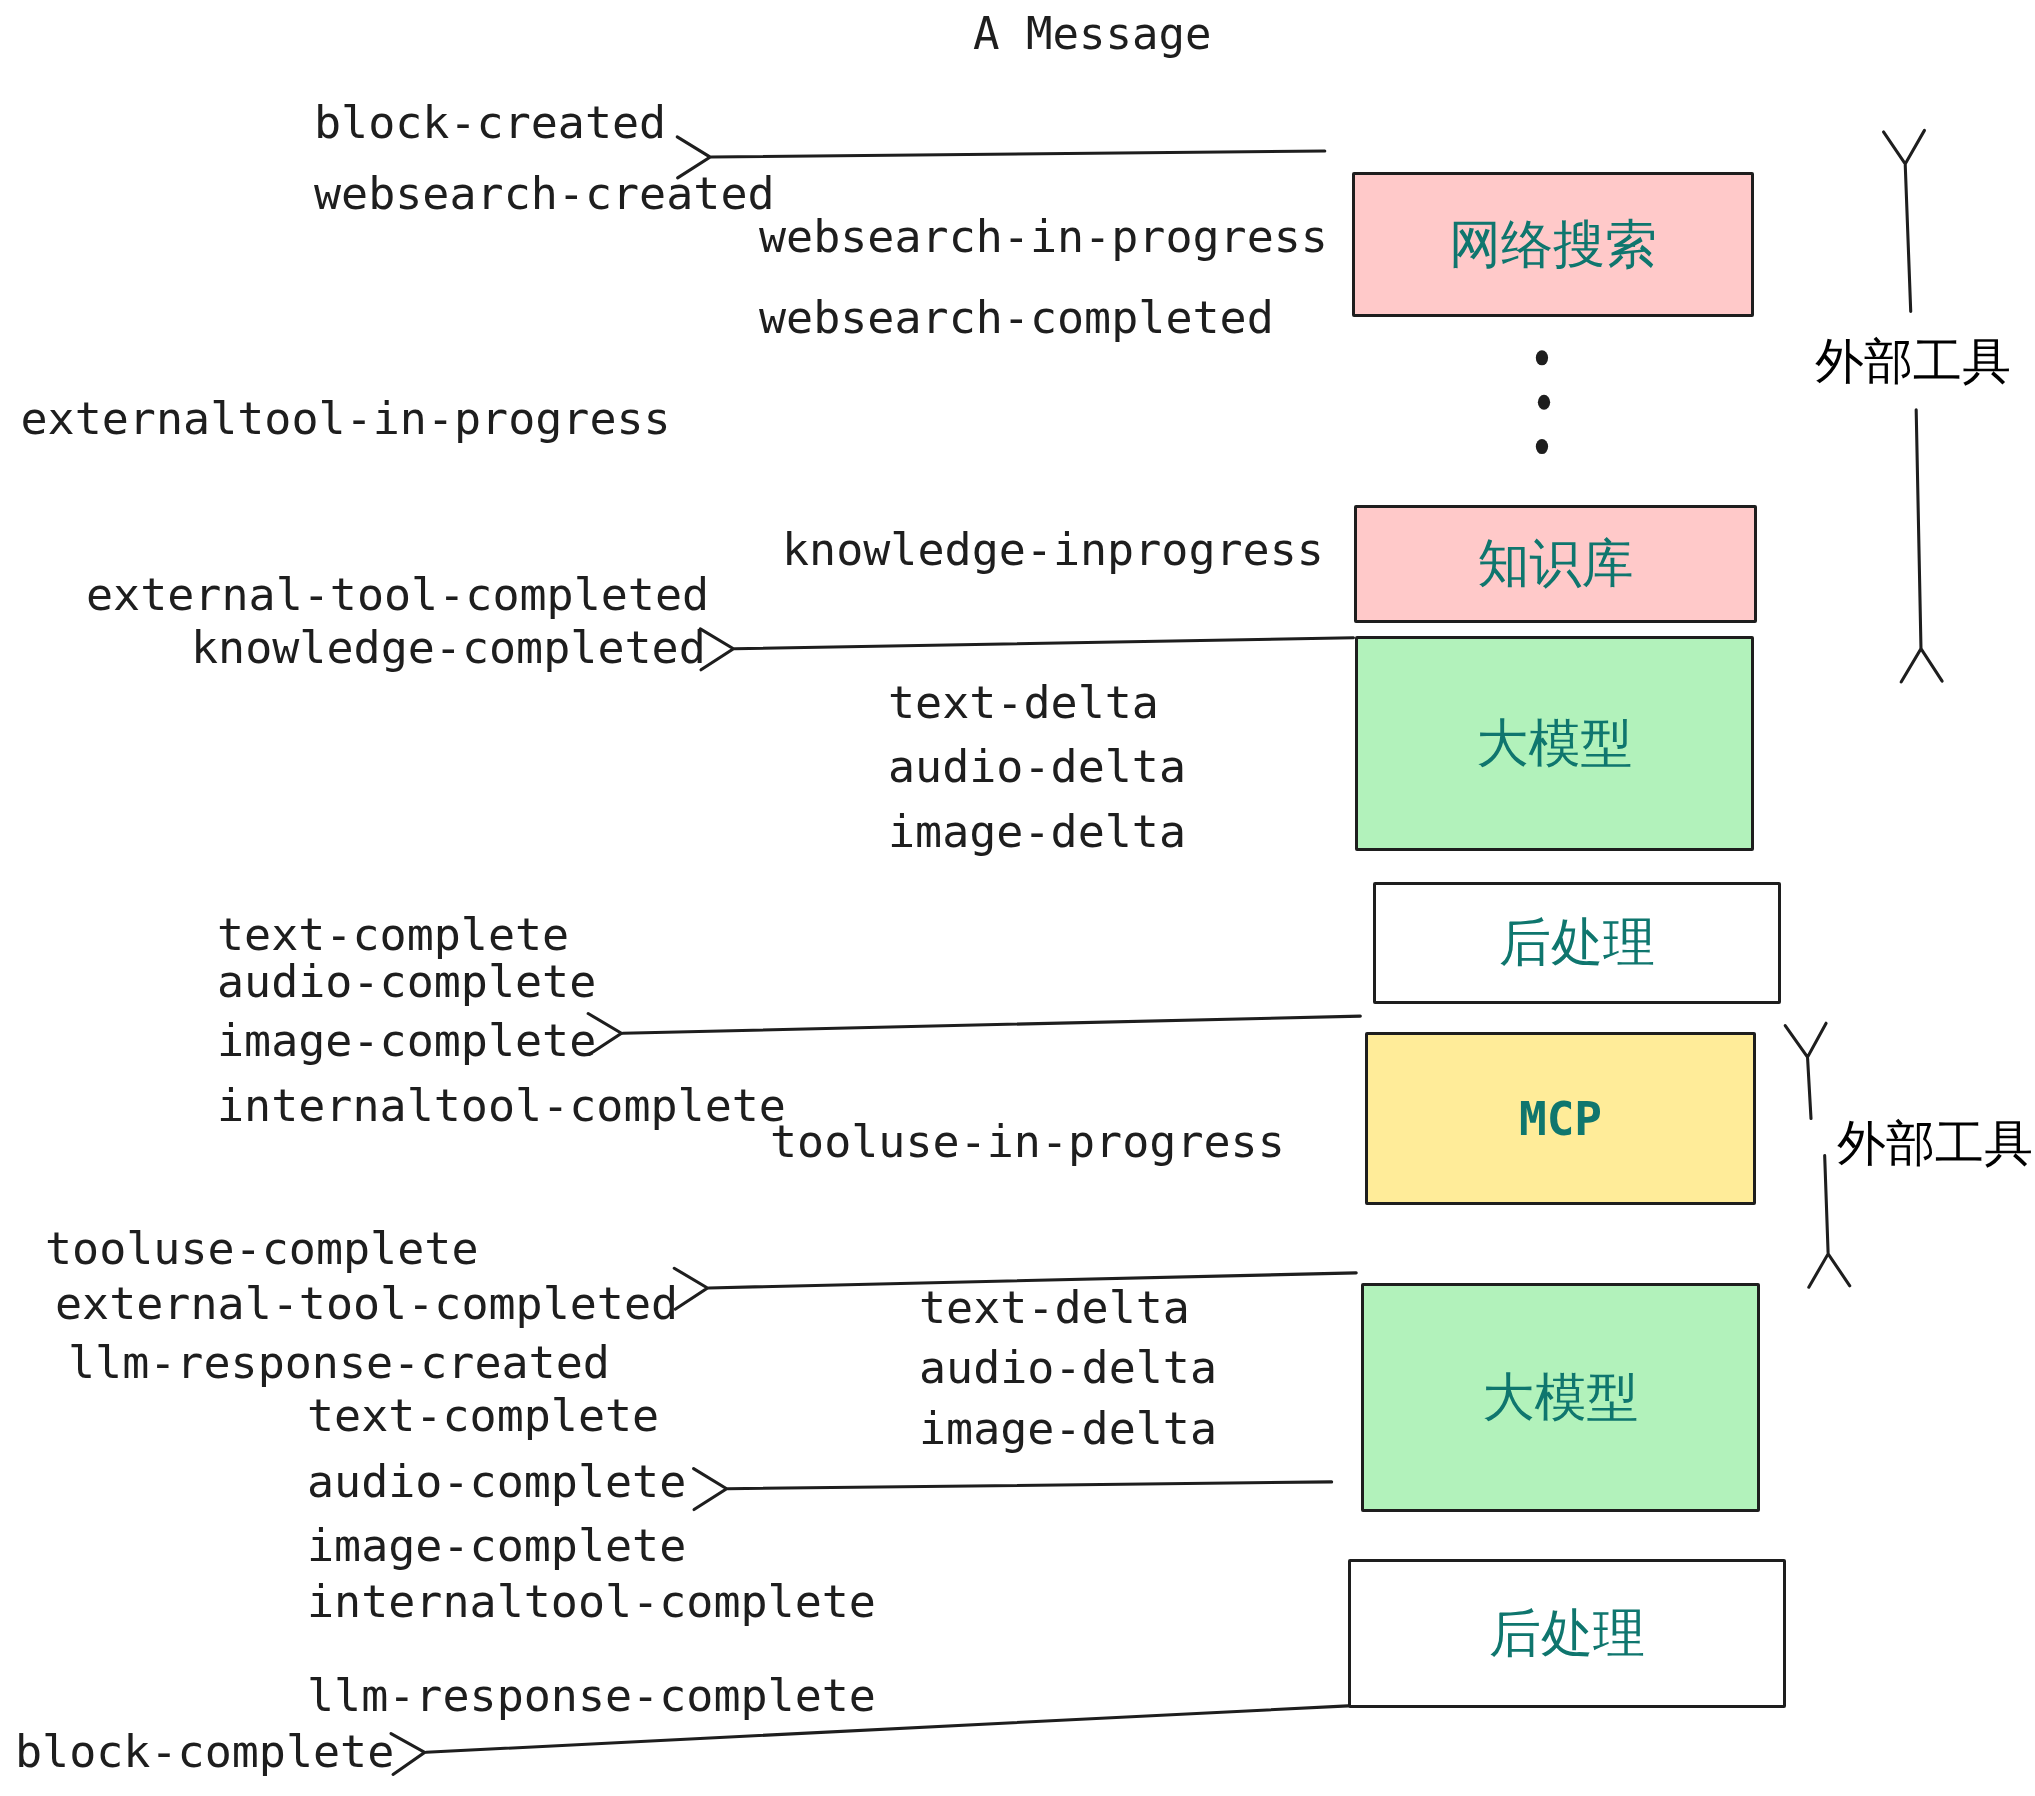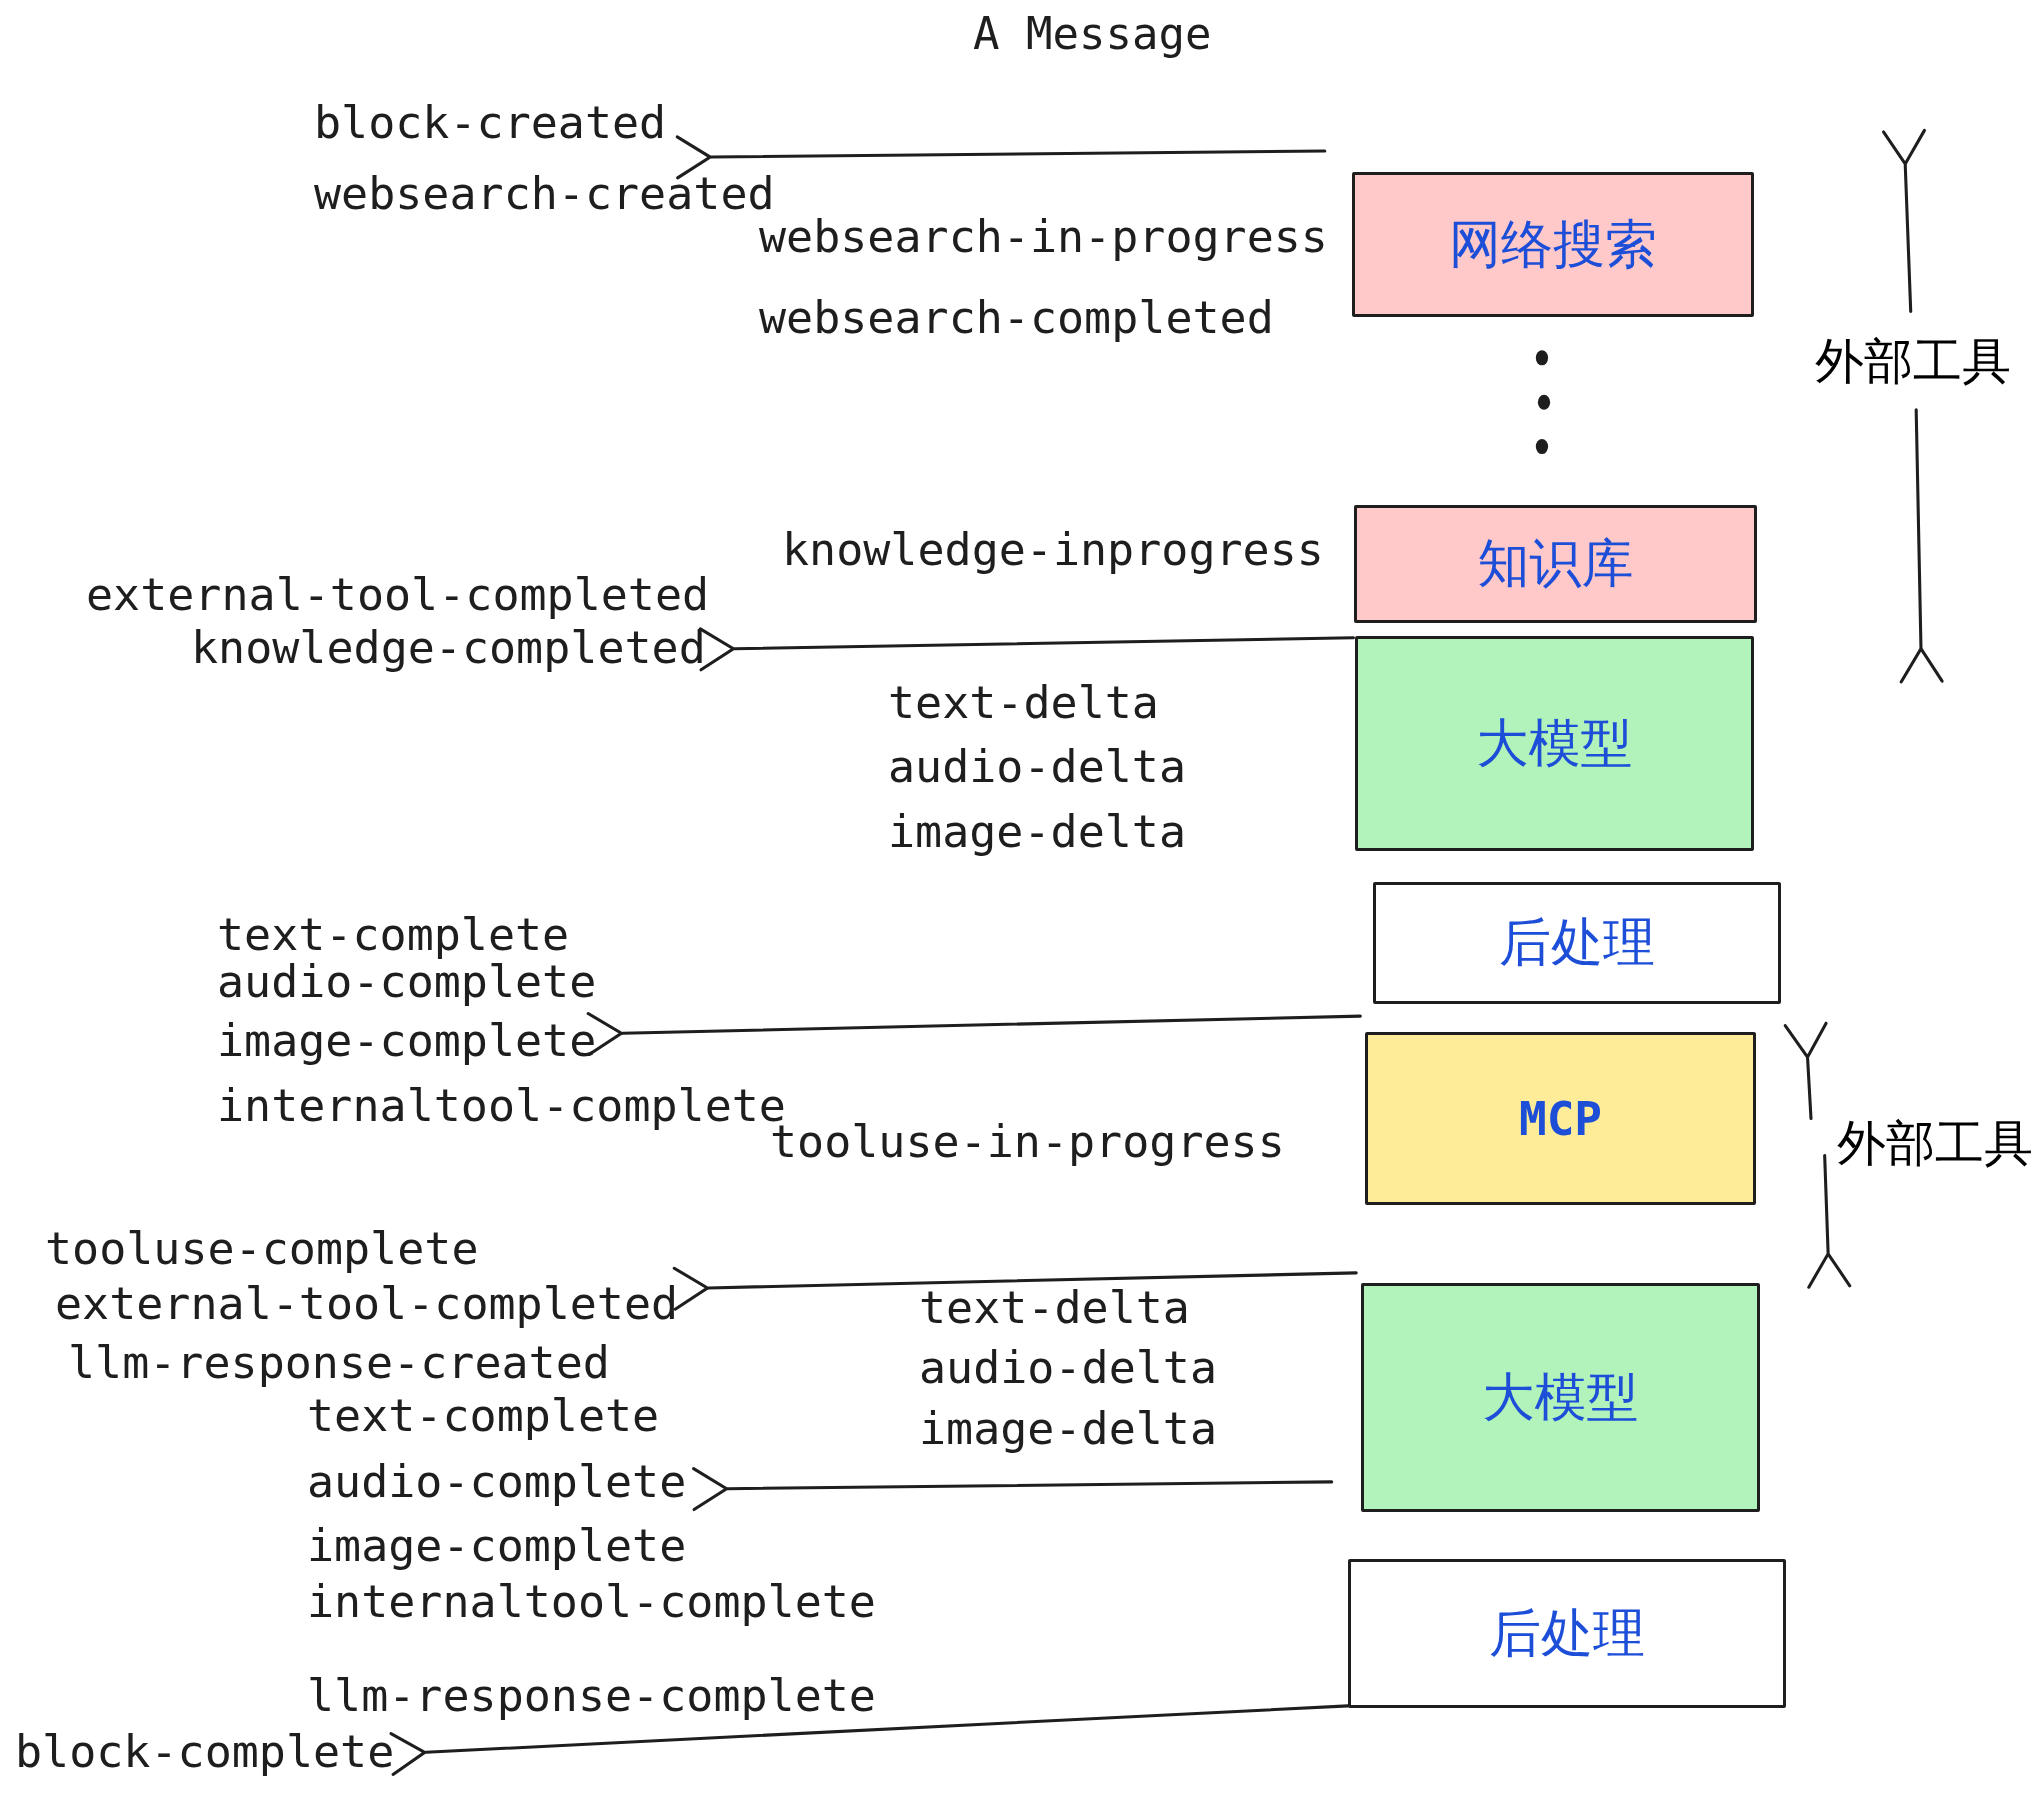--- a/index.html
+++ b/index.html
@@ -4,21 +4,21 @@
 <style>
   html,body{margin:0;padding:0;background:#ffffff;}
   #canvas{position:relative;width:2035px;height:1796px;background:#ffffff;overflow:hidden;
           font-family:"DejaVu Sans Mono","Liberation Mono",monospace;color:#1e1e1e;}
   #overlay{position:absolute;left:0;top:0;width:2035px;height:1796px;}
   .evt{position:absolute;font-size:45px;line-height:1.0;white-space:nowrap;letter-spacing:0px;color:#1e1e1e;}
   .title{position:absolute;font-size:44px;line-height:1.0;white-space:nowrap;color:#1e1e1e;}
   .box{position:absolute;box-sizing:border-box;border:3.4px solid #1e1e1e;border-radius:2px;
        display:flex;align-items:center;justify-content:center;}
   .box .lbl{font-family:"DejaVu Sans","Liberation Sans",sans-serif;font-size:52px;font-weight:500;
-            color:#1d4ed8;white-space:nowrap;}
+            color:#0f766e;white-space:nowrap;}
   .box .lbl.mono{font-family:"DejaVu Sans Mono","Liberation Mono",monospace;font-size:46px;font-weight:600;}
   .side{position:absolute;font-family:"DejaVu Sans","Liberation Sans",sans-serif;font-size:49px;
         font-weight:500;color:#000000;white-space:nowrap;}
   svg line{stroke:#1e1e1e;stroke-width:4.5px;stroke-linecap:round;}
   svg ellipse{fill:#1e1e1e;}
 </style>
 </head>
 <body>
 
 <div id="canvas">
@@ -71,20 +71,21 @@
     <span class="lbl">后处理</span>
   </div>
 
   <div class="side" style="left:1815px;top:329px;">外部工具</div>
   <div class="side" style="left:1837px;top:1111px;">外部工具</div>
 
   <div class="evt" style="left:314px;top:100px;">block-created</div>
   <div class="evt" style="left:314px;top:171px;">websearch-created</div>
   <div class="evt" style="left:759px;top:214px;">websearch-in-progress</div>
   <div class="evt" style="left:759px;top:295px;">websearch-completed</div>
+  <div class="evt" style="left:20.5px;top:396px;">externaltool-in-progress</div>
   <div class="evt" style="left:782px;top:527px;">knowledge-inprogress</div>
   <div class="evt" style="left:86px;top:572px;">external-tool-completed</div>
   <div class="evt" style="left:191px;top:625px;">knowledge-completed</div>
   <div class="evt" style="left:888px;top:680px;">text-delta</div>
   <div class="evt" style="left:888px;top:744px;">audio-delta</div>
   <div class="evt" style="left:888px;top:809px;">image-delta</div>
   <div class="evt" style="left:217px;top:912px;">text-complete</div>
   <div class="evt" style="left:217px;top:959px;">audio-complete</div>
   <div class="evt" style="left:217px;top:1018px;">image-complete</div>
   <div class="evt" style="left:217px;top:1083px;">internaltool-complete</div>

